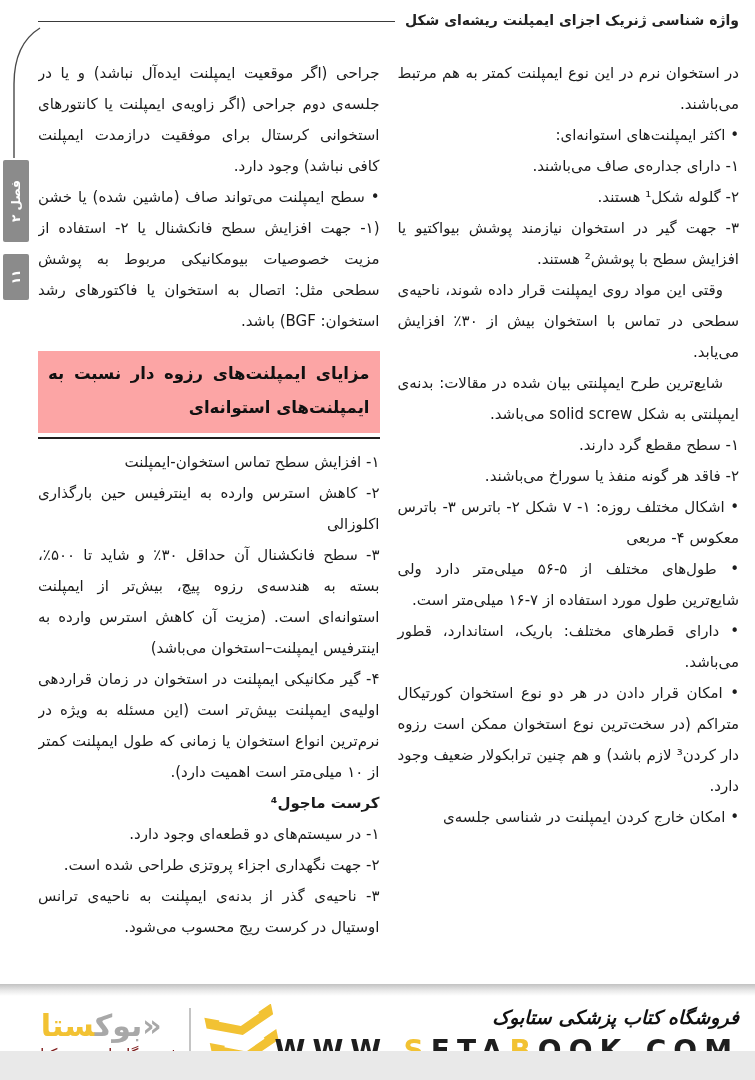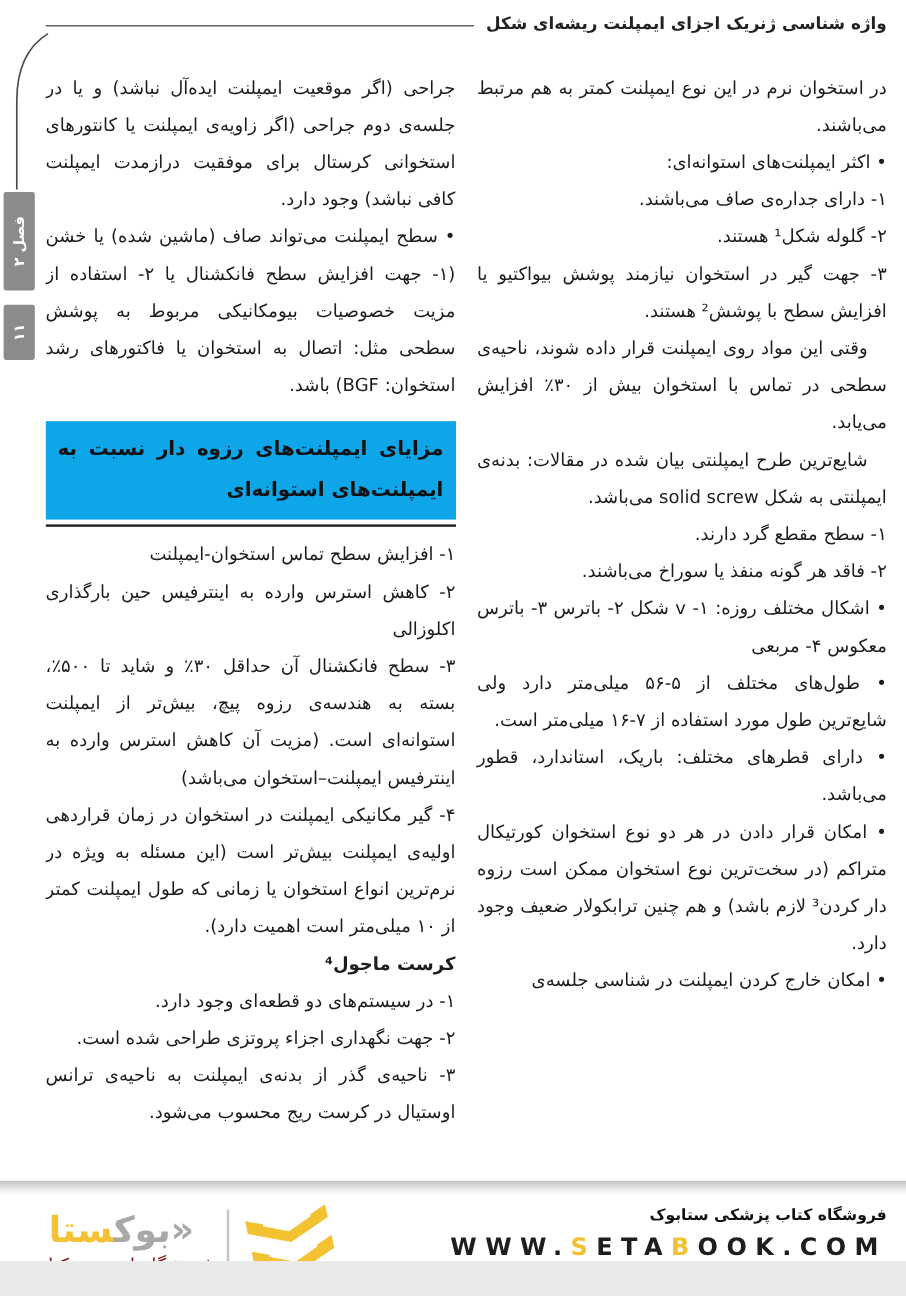--- a/index.html
+++ b/index.html
@@ -43,39 +43,39 @@
     position: absolute; top: 58px; left: 38px; right: 16px; height: 926px;
     display: flex; direction: rtl; gap: 18px; overflow: hidden;
   }
   .col { flex: 1; direction: rtl; }
   .col p {
     font-size: 15px; line-height: 31px;
     text-align: justify; color: #1c1c1c;
   }
   .col p.indent { text-indent: 16px; }
   .heading-box {
-    background: #0ea5e9;
+    background: #fca5a5;
     margin-top: 14px;
     padding: 6px 10px 8px;
     font-size: 16.5px; font-weight: bold; line-height: 34px;
     text-align: justify; color: #111;
   }
   .heading-rule { border-bottom: 2px solid #1f1f1f; margin: 4px 0 8px; }
   .subheading { font-weight: bold; font-size: 16px; line-height: 31px; }
 
   
   .footer-divider {
     position: absolute; top: 984px; left: 0; right: 0; height: 12px;
     background: linear-gradient(180deg, #c2c2c2 0%, #e9e9e9 55%, #ffffff 100%);
   }
   .footer { position: absolute; top: 998px; left: 0; right: 0; height: 82px; background: #fff; }
 
   .footer-right { position: absolute; right: 16px; top: 8px; text-align: right; direction: rtl; }
-  .brand-line { font-size: 13px; font-weight: bold; color: #111; }
-  .brand-url { direction: ltr; margin-top: 6px; font-size: 20px; font-weight: bold; letter-spacing: 7px; color: #1e1e1e; white-space: nowrap; }
+  .brand-line { font-size: 19px; font-weight: bold; color: #111; font-style: italic; }
+  .brand-url { direction: ltr; margin-top: 6px; font-size: 28px; font-weight: bold; letter-spacing: 7px; color: #1e1e1e; white-space: nowrap; }
   .brand-url .accent { color: #f2c233; }
 
   .logo-block { position: absolute; left: 25px; top: 6px; display: flex; align-items: center; gap: 12px; }
   .wordmark-stack { text-align: center; }
   .wordmark { direction: rtl; font-size: 30px; font-weight: bold; line-height: 34px; white-space: nowrap; }
   .wordmark .wm-primary { color: #f2c233; }
   .wordmark .wm-secondary, .wordmark .wm-arrow { color: #a8a8a8; }
   .tagline { direction: rtl; font-size: 16px; color: #7f1d1d; margin-top: 2px; }
   .logo-divider { width: 2px; height: 56px; background: #c4c4c4; }
 </style>

